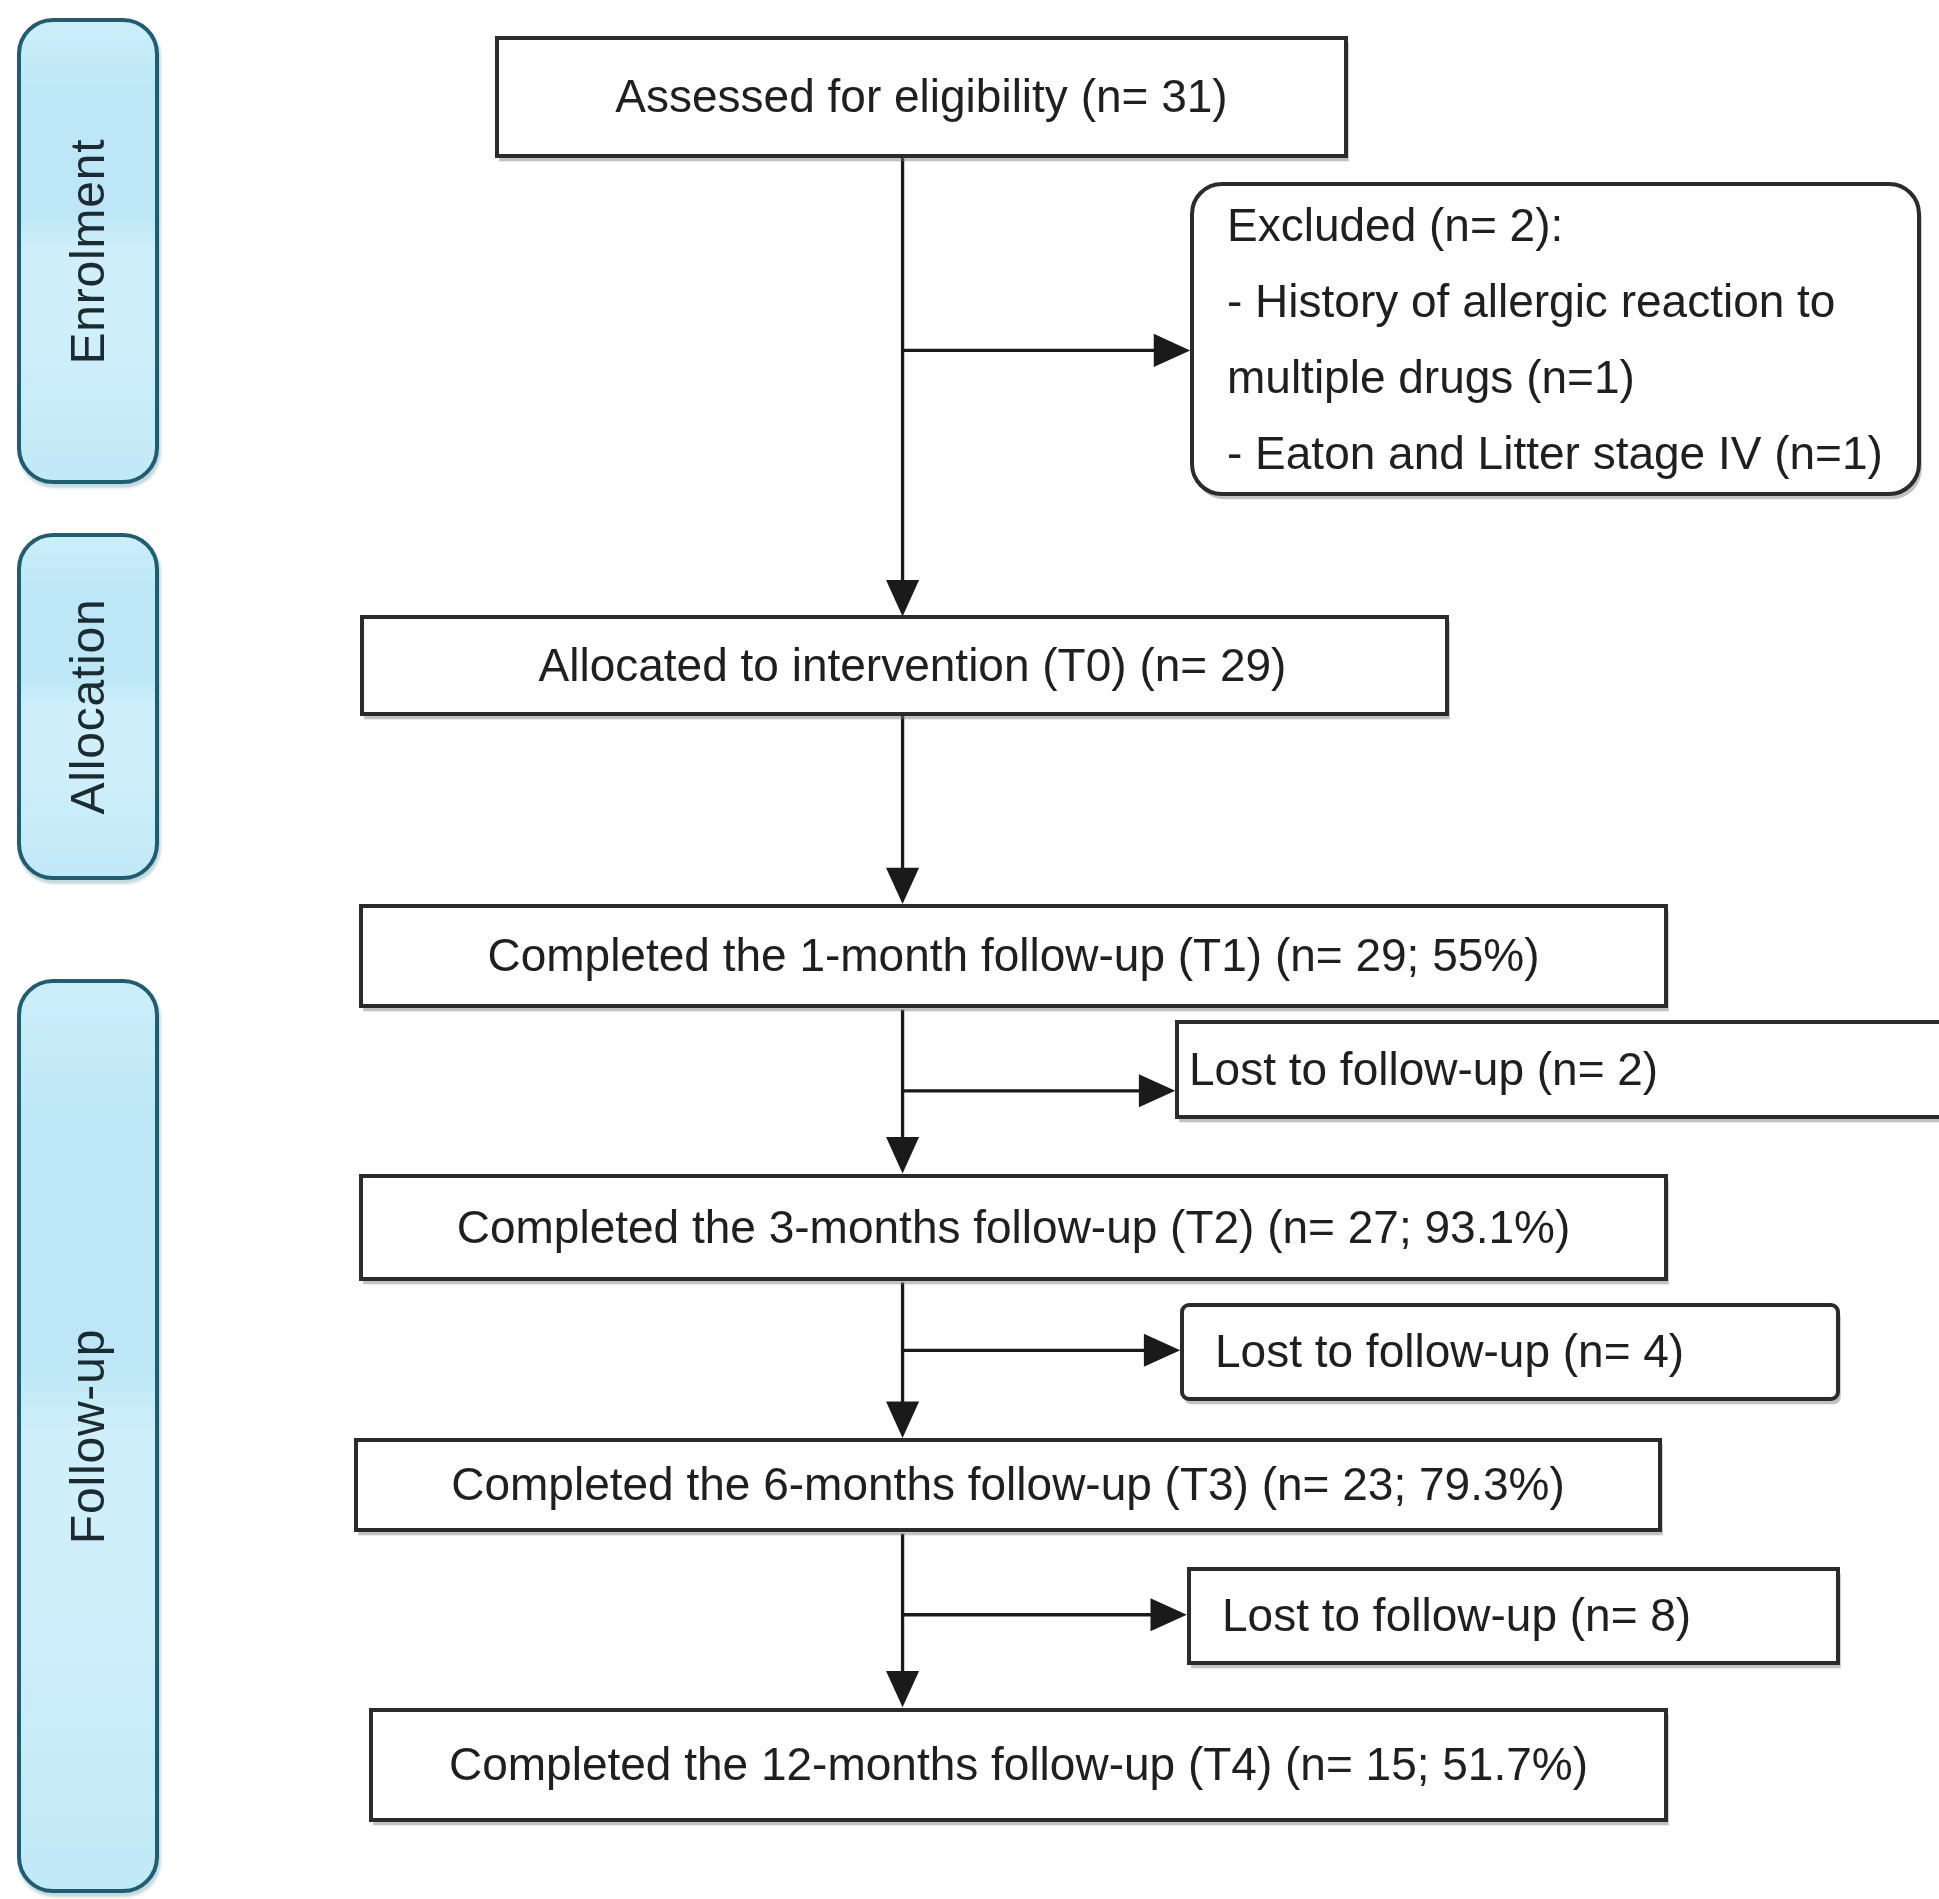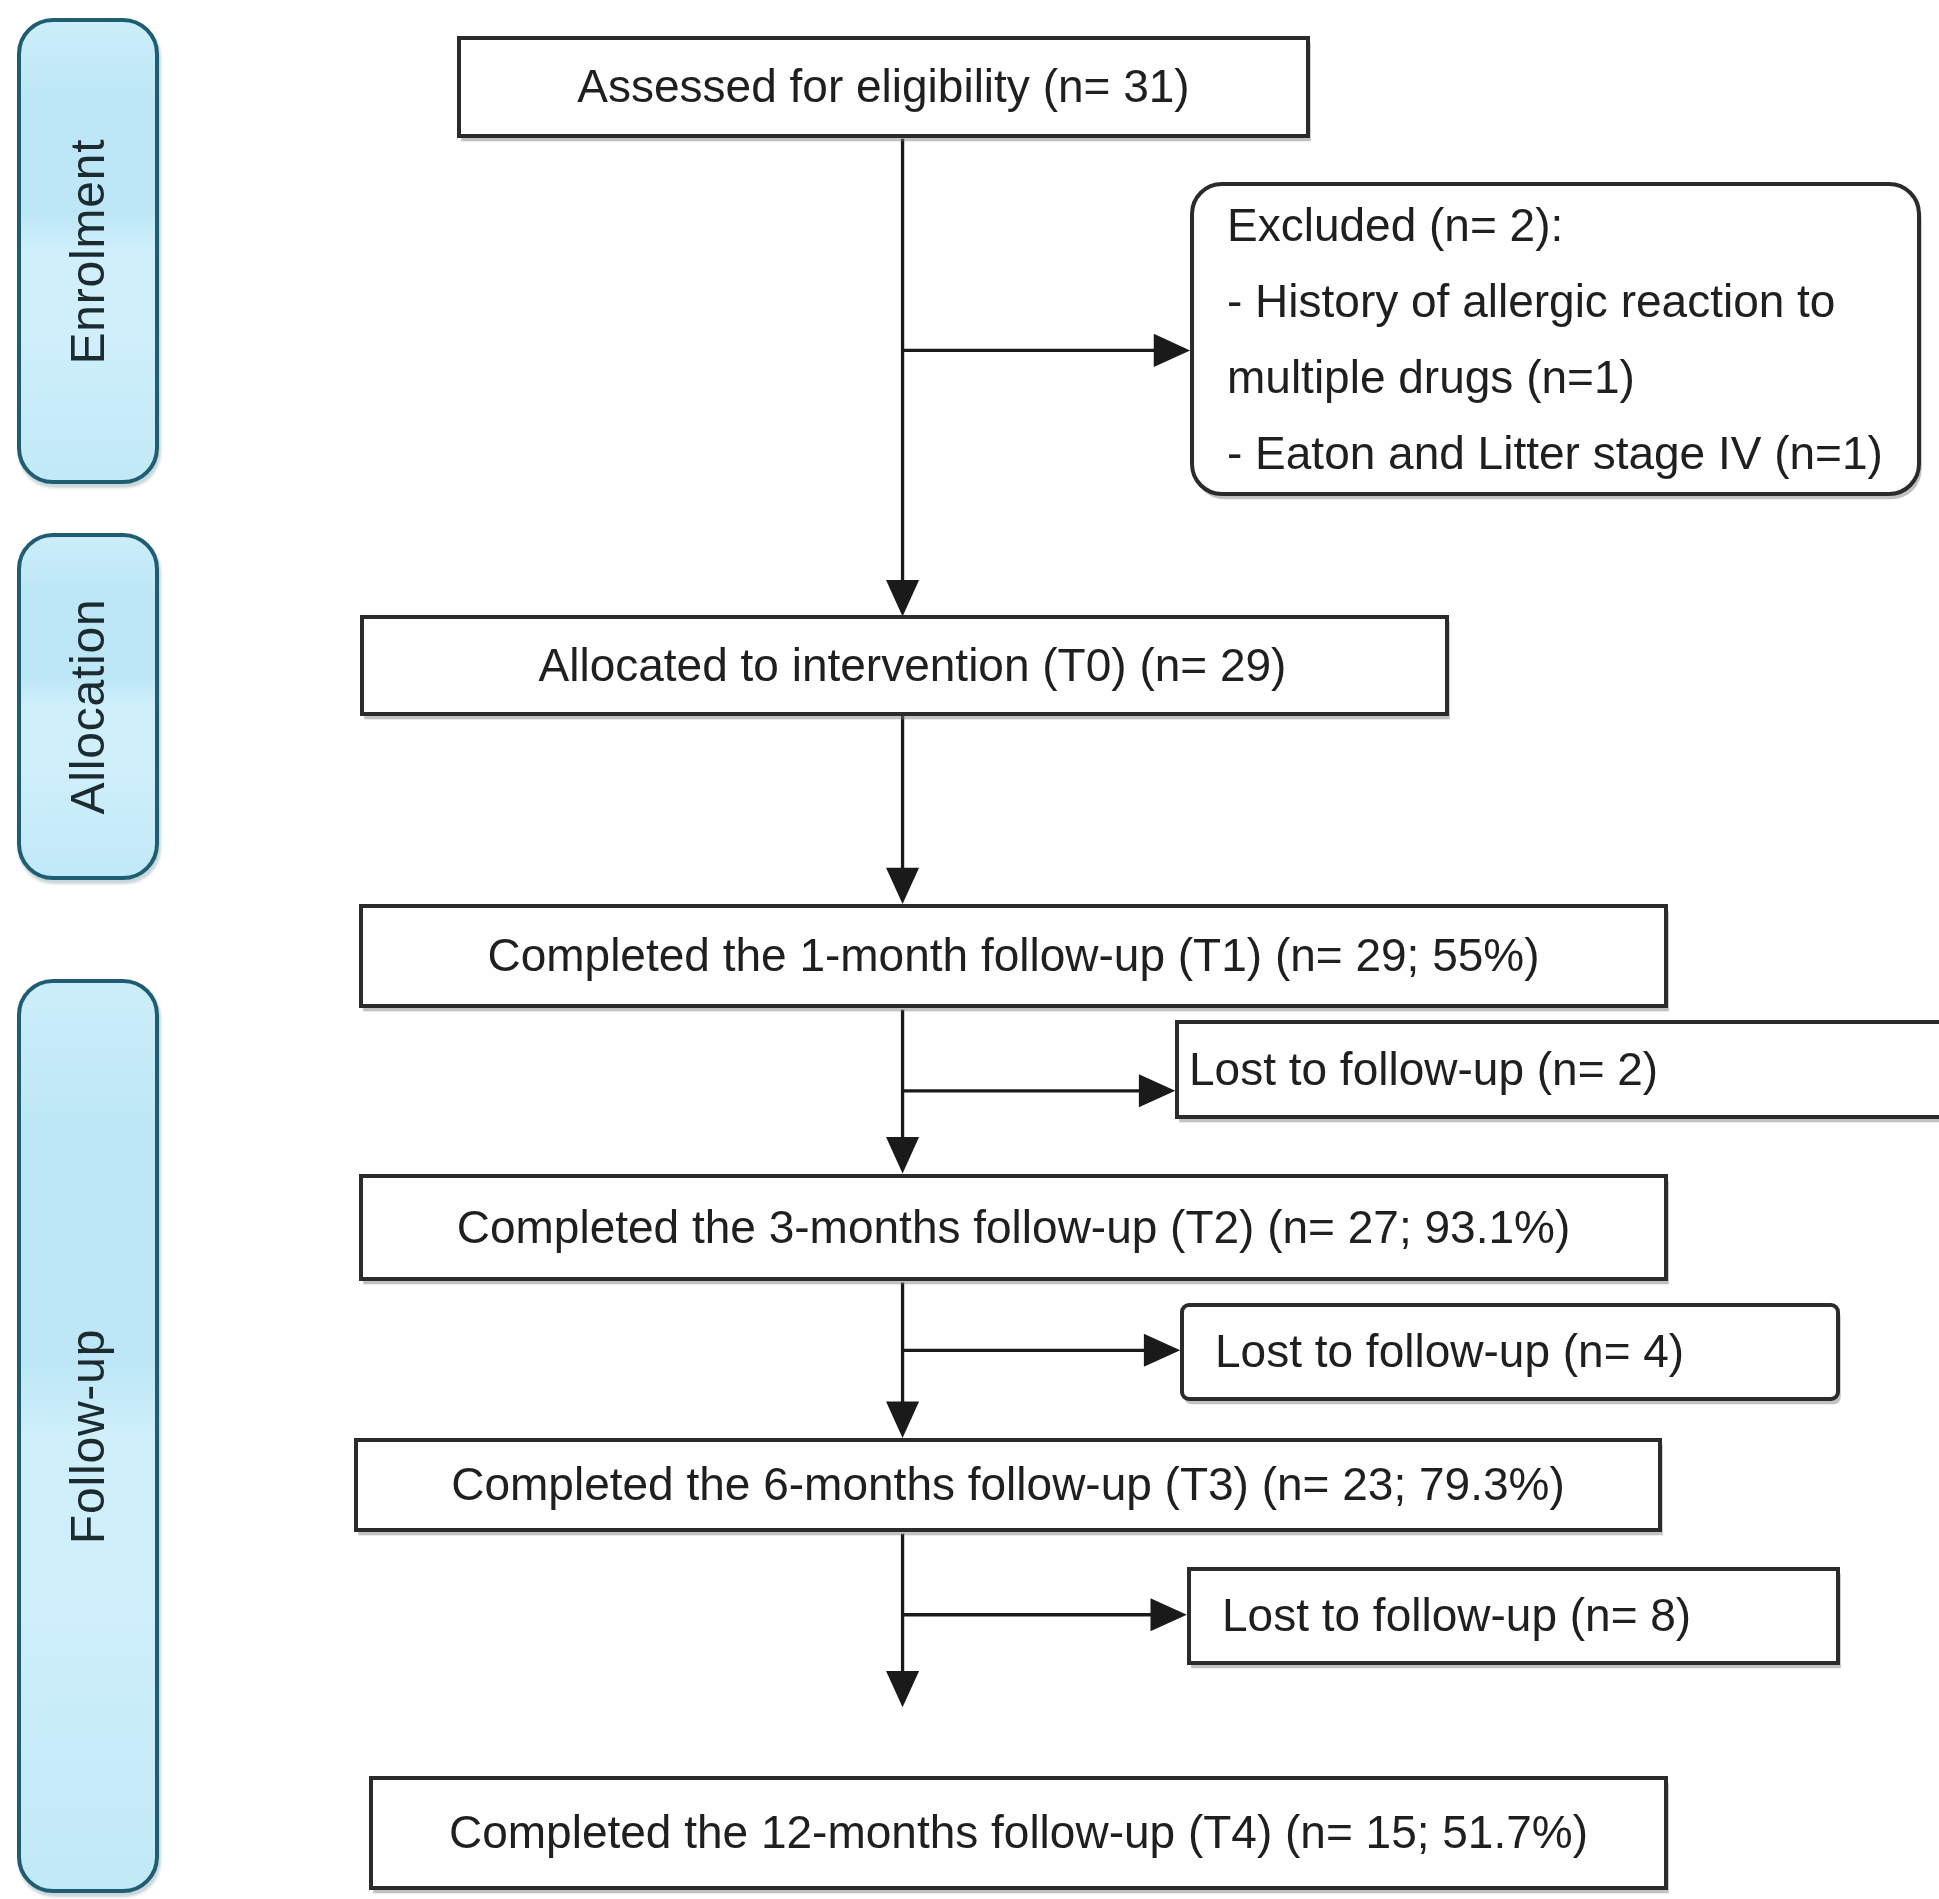--- a/index.html
+++ b/index.html
@@ -113,21 +113,21 @@
   <div class="stage" style="top:18px;height:466px;">
     <span class="stage-label">Enrolment</span>
   </div>
   <div class="stage" style="top:533px;height:347px;">
     <span class="stage-label">Allocation</span>
   </div>
   <div class="stage" style="top:979px;height:914px;">
     <span class="stage-label">Follow-up</span>
   </div>
 
-  <div class="node" style="left:457px;top:36px;width:853px;height:102px;">
+  <div class="node" style="left:495px;top:36px;width:853px;height:122px;">
     <span>Assessed for eligibility (n= 31)</span>
   </div>
 
   <div class="node multiline" style="left:1190px;top:182px;width:731px;height:314px;border-radius:32px;">
     <div class="line">Excluded (n= 2):</div>
     <div class="line">- History of allergic reaction to</div>
     <div class="line">multiple drugs (n=1)</div>
     <div class="line">- Eaton and Litter stage IV (n=1)</div>
   </div>
 
@@ -152,18 +152,18 @@
   </div>
 
   <div class="node" style="left:354px;top:1438px;width:1308px;height:94px;">
     <span>Completed the 6-months follow-up (T3) (n= 23; 79.3%)</span>
   </div>
 
   <div class="node left" style="left:1187px;top:1567px;width:653px;height:98px;">
     <span>Lost to follow-up (n= 8)</span>
   </div>
 
-  <div class="node" style="left:369px;top:1776px;width:1299px;height:114px;">
+  <div class="node" style="left:369px;top:1708px;width:1299px;height:114px;">
     <span>Completed the 12-months follow-up (T4) (n= 15; 51.7%)</span>
   </div>
 
 </div>
 
 
 </body></html>

